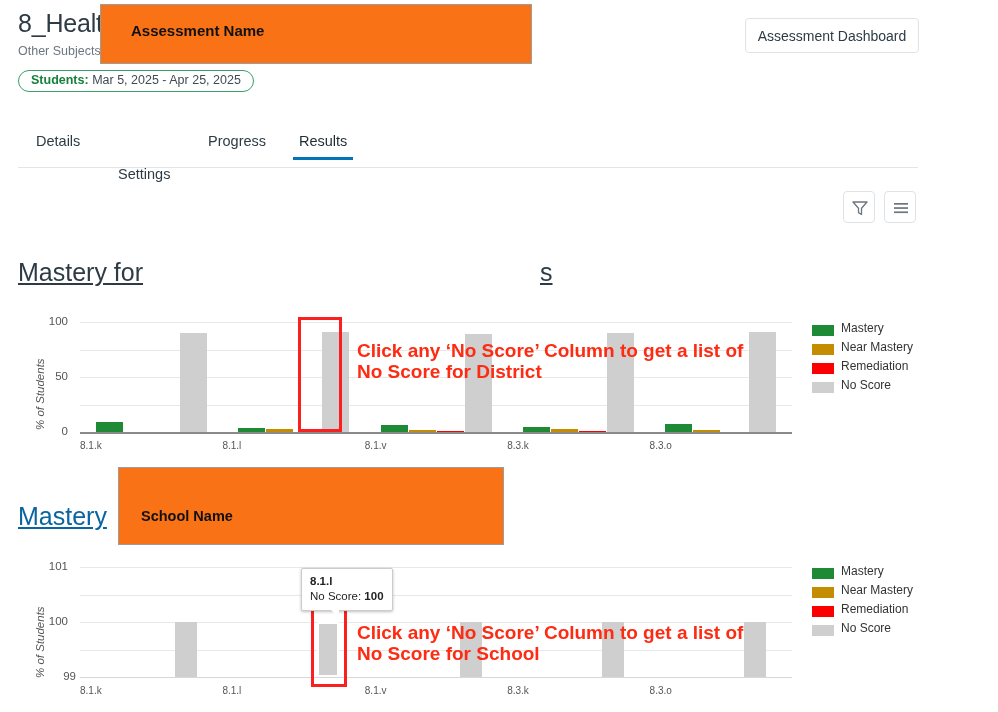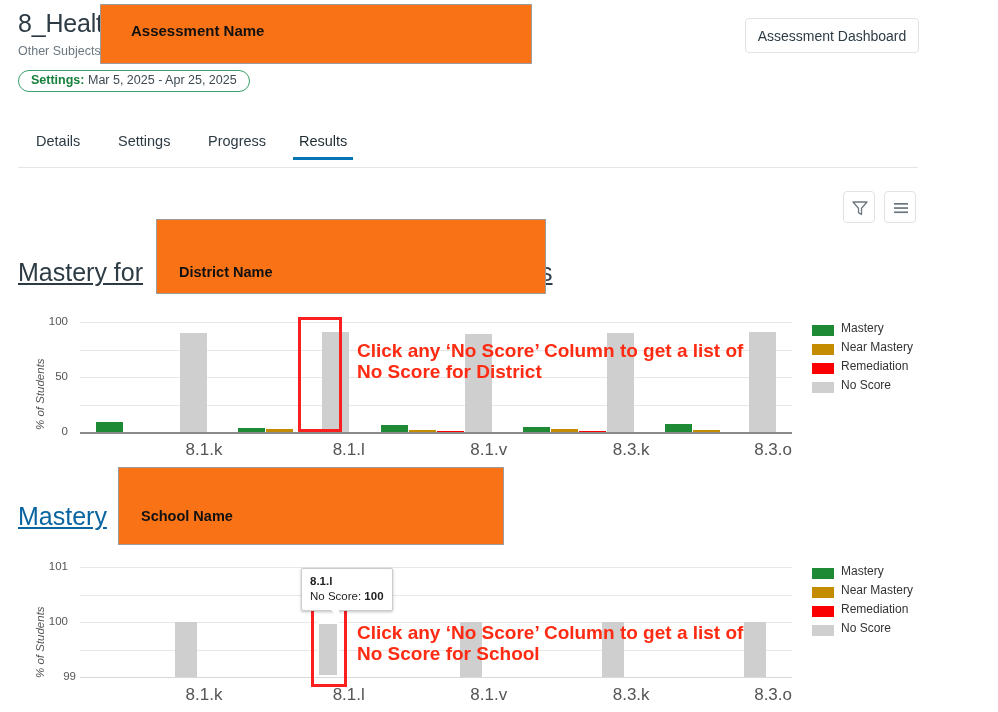--- a/index.html
+++ b/index.html
@@ -97,21 +97,21 @@
     position: absolute; font-size: 11.5px; color: #555; text-align: right;
     width: 40px; white-space: nowrap;
   }
   .chart .grid {
     position: absolute; height: 1px; background: #e8e8e8;
   }
   .chart .axis {
     position: absolute; height: 1.5px; background: #8a8a8a;
   }
   .chart .xtick {
-    position: absolute; font-size: 17px; color: #555; text-align: right;
+    position: absolute; font-size: 10px; color: #555; text-align: left;
     white-space: nowrap;
   }
   .bar { position: absolute; bottom: 0; }
   .bar.hovered { border: 2px solid #ffffff; }
 
   .legend { position: absolute; }
   .legend .row { position: relative; height: 19px; }
   .legend .sw {
     position: absolute; left: 0; top: 4px; width: 22px; height: 11px;
   }
@@ -146,33 +146,33 @@
 
 <div id="page">
 
   <div class="hdr-title">8_Healt</div>
 
   <div class="hdr-sub">
     <span>Other Subjects</span><span class="sep">|</span>
   </div>
 
   <div class="avail-pill">
-    <b>Settings:</b>
+    <b>Students:</b>
     <span class="dates">Mar 5, 2025 - Apr 25, 2025</span>
   </div>
 
   <button class="dash-btn">Assessment Dashboard</button>
 
   <div class="redact" style="left:100px; top:4px; width:432px; height:60px;">
     <span style="left:30px; top:17px; font-size:15px;">Assessment Name</span>
   </div>
 
   <div class="tabs">
     <div class="tab" style="left:18px;">Details</div>
-    <div class="tab" style="left:100px;">Settings</div>
+    <div class="tab" style="left:100px;margin-top:33px;">Settings</div>
     <div class="tab" style="left:190px;">Progress</div>
     <div class="tab active" style="left:281px;">Results</div>
   </div>
   <div class="tabs-rule"></div>
 
   <div class="icon-btn" style="left:843px; top:191px;">
     <svg width="18" height="18" viewBox="0 0 18 18">
       <path d="M2 3 L16 3 L10.5 9.3 L10.5 15.5 L7.5 13.6 L7.5 9.3 Z" fill="none" stroke="#6b7780" stroke-width="1.3" stroke-linejoin="round"></path>
     </svg>
   </div>
@@ -180,23 +180,20 @@
     <svg width="18" height="18" viewBox="0 0 18 18">
       <rect x="2" y="4" width="14" height="1.7" fill="#6b7780"></rect>
       <rect x="2" y="8.2" width="14" height="1.7" fill="#6b7780"></rect>
       <rect x="2" y="12.4" width="14" height="1.7" fill="#6b7780"></rect>
     </svg>
   </div>
 
   <div class="sec-title" style="left:18px; top:258px;">Mastery for</div>
   <div class="sec-title" style="left:540px; top:258px;">s</div>
 
-  <div class="redact" style="left:156px; top:219px; width:390px; height:75px;">
-    <span style="left:22px; top:44px; font-size:14.5px;">District Name</span>
-  </div>
 
   <div class="chart" id="chart1" style="left:0px; top:310px; width:800px; height:145px;">
     <div class="ylabel" style="left:34px; top:120px;">% of Students</div>
     <div id="c1-ticks">
         <div class="ytick" style="left: 28px; top: 115px;">0</div>
         <div class="ytick" style="left: 28px; top: 60px;">50</div>
         <div class="ytick" style="left: 28px; top: 5px;">100</div>
       </div>
     <div id="c1-grid">
         <div class="grid" style="left: 80px; width: 712px; top: 122px;"></div>

